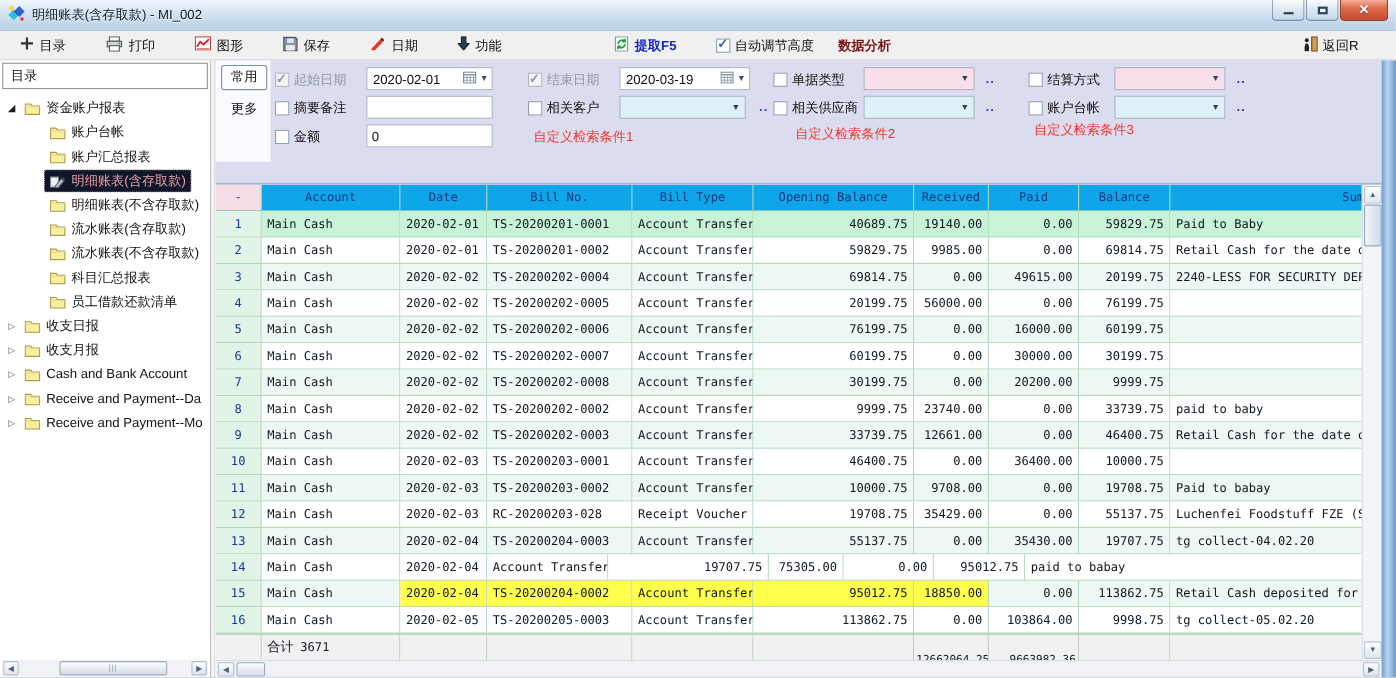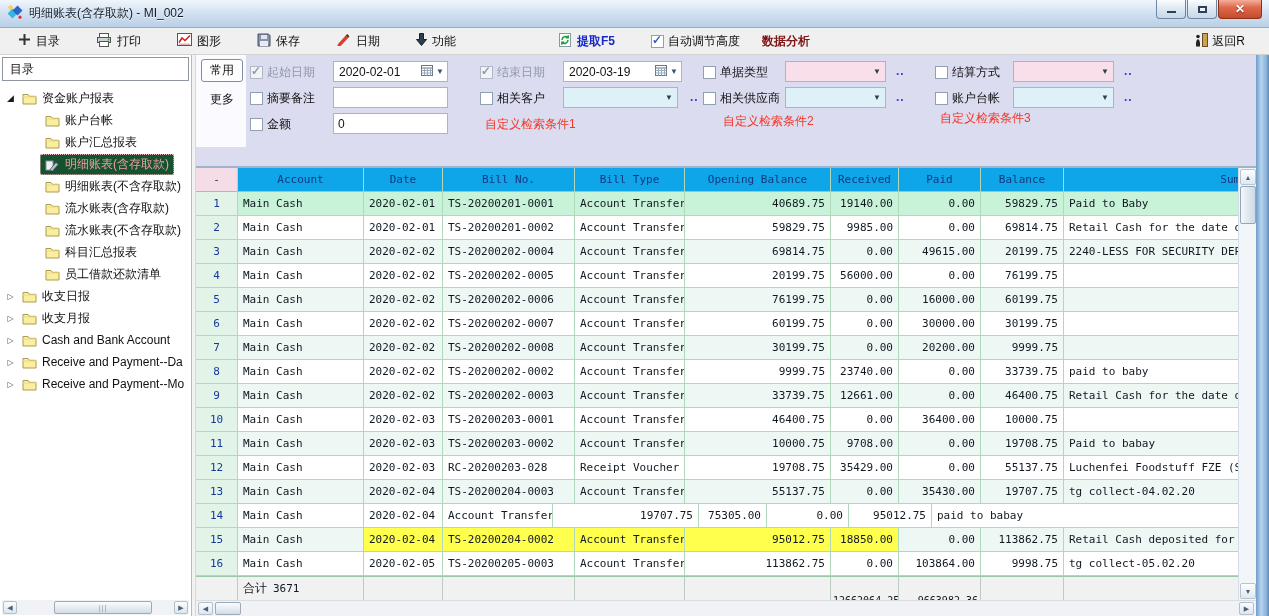--- a/index.html
+++ b/index.html
@@ -23,39 +23,39 @@
   .glyph-x{color:#fff;font-weight:bold;font-size:12px;text-shadow:0 1px 1px #7a2410}
 
   
   #toolbar{position:absolute;left:0;top:28px;width:1269px;height:27px;background:#f0f0f0;
     border-bottom:1px solid #d3d3d3;display:flex;align-items:center;padding:0 12px}
   .tbtn{display:flex;align-items:center;gap:5px;padding:3px 6px;margin-right:24px;white-space:nowrap}
   .tbtn svg{flex:none}
   #extract-btn{margin-left:66px;margin-right:30px;font-weight:bold;color:#1628c8}
   #auto-h{display:flex;align-items:center;gap:4px;margin-right:16px}
   #analysis{font-weight:bold;color:#7e1414;margin-right:14px}
-  #back-btn{margin-left:auto;margin-right:6px;display:flex;align-items:flex-end;gap:4px}
+  #back-btn{margin-left:auto;margin-right:16px;display:flex;align-items:flex-end;gap:4px}
 
   
   .cb{width:13px;height:13px;border:1px solid #8fa0b4;background:#fff;position:relative;flex:none;display:inline-block}
   .cb.dis{background:#f2f3f5;border-color:#aeb9c6}
   .cb.on::after{content:"✓";position:absolute;left:0;top:-3px;font-size:12px;font-weight:bold;color:#3a62b8}
   .cb.dis.on::after{color:#8d9cab}
 
   
   #sidebar{position:absolute;left:0;top:55px;width:192px;height:561px;background:#fff;border-right:1px solid #b9b9b9}
   #sbheader{position:absolute;left:2px;top:2px;width:187px;height:24px;border:1px solid #8e959e;
     background:#fff;line-height:22px;padding-left:7px}
   #tree{position:absolute;left:0;top:32px;right:1px;bottom:18px;overflow:hidden}
   .titem{height:22px;display:flex;align-items:center;white-space:nowrap;overflow:hidden}
   .titem .arrow{width:13px;margin-left:4px;font-size:8px;color:#555;text-align:center;flex:none}
   .titem .arrow.expanded{color:#1a1a1a;font-size:9px}
   .titem.lvl1{padding-left:40px}
   .tibody{display:flex;align-items:center;gap:5px;padding:1px 4px;border:1px solid transparent}
-  .titem.tsel .tibody{background:#14532d;border:1px dotted #e9bac4;border-radius:2px;color:#ef9da7}
+  .titem.tsel .tibody{background:#0f172a;border:1px dotted #e9bac4;border-radius:2px;color:#ef9da7}
   #sbscroll{position:absolute;left:2px;bottom:1px;width:187px;height:15px;background:#f0f2f5}
   .sarr{position:absolute;top:1px;width:14px;height:13px;background:linear-gradient(#fcfdfe,#dde5ee);
     border:1px solid #b3bfcd;border-radius:2px;font-size:7px;color:#4c6076;display:flex;align-items:center;justify-content:center}
   #sbthumb{position:absolute;left:52px;top:1px;width:98px;height:13px;background:linear-gradient(#fbfcfe,#d3dde7);
     border:1px solid #9cabbc;border-radius:2px;display:flex;align-items:center;justify-content:center;
     font-size:7px;color:#8b99aa;letter-spacing:1px}
   #splitter{position:absolute;left:192px;top:55px;width:4px;height:561px;background:#f2f2f2;border-right:1px solid #d8d8d8}
 
   
   #filters{position:absolute;left:196px;top:55px;width:1060px;height:111px;background:#dcdcf0}

